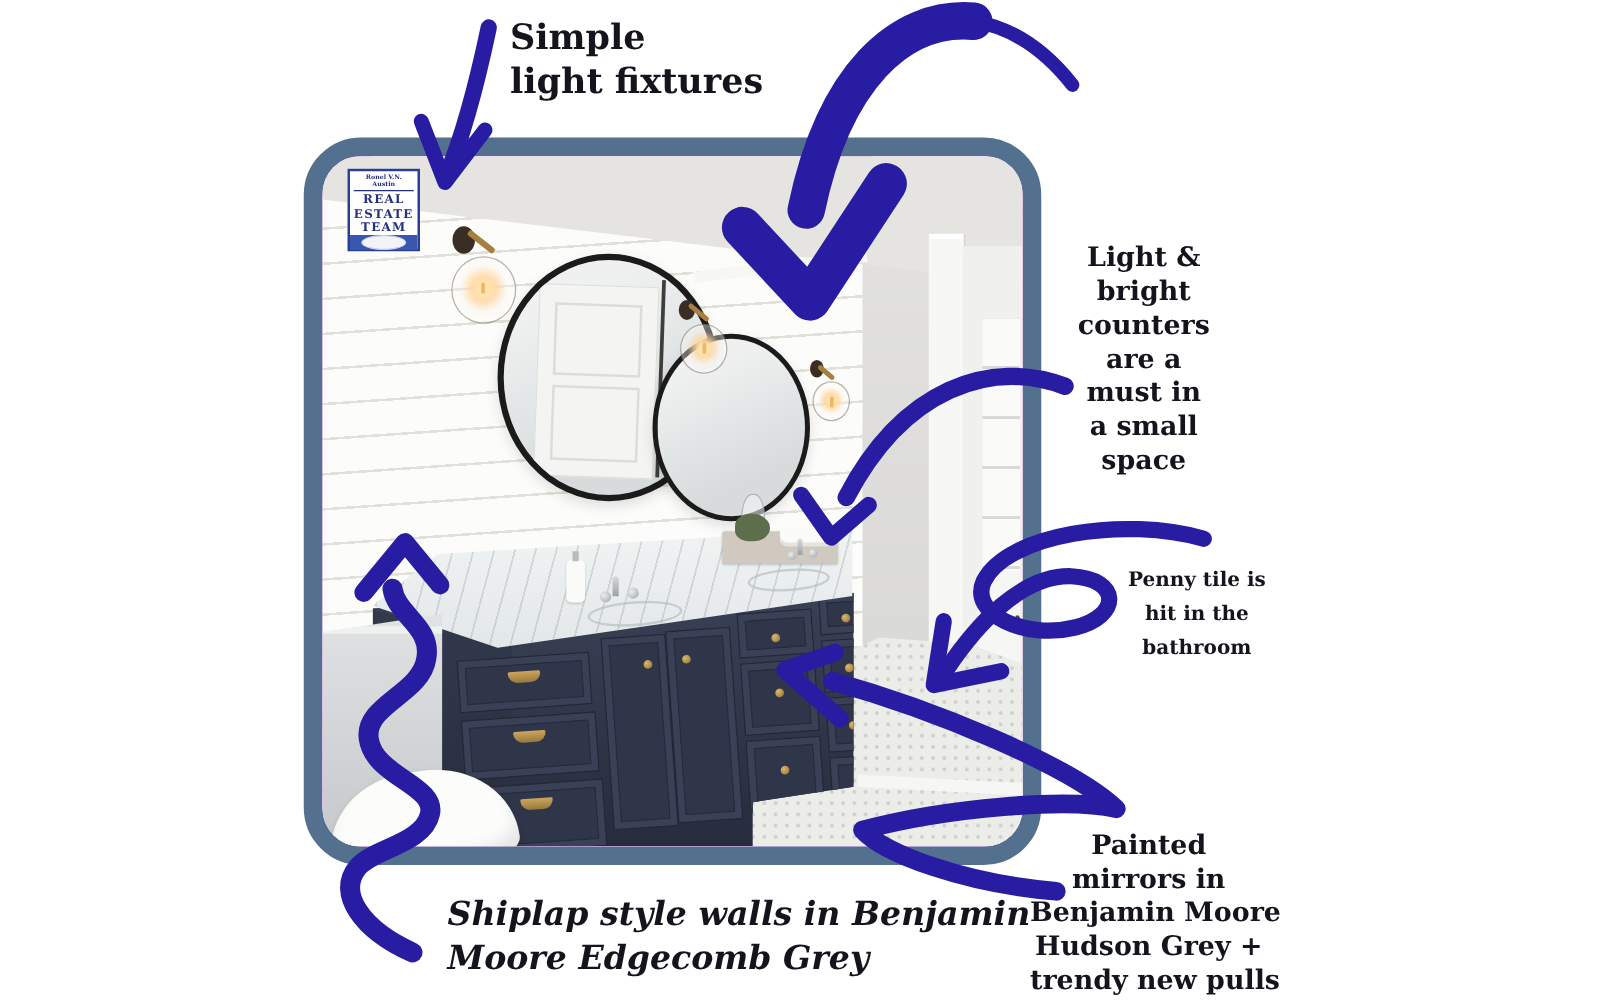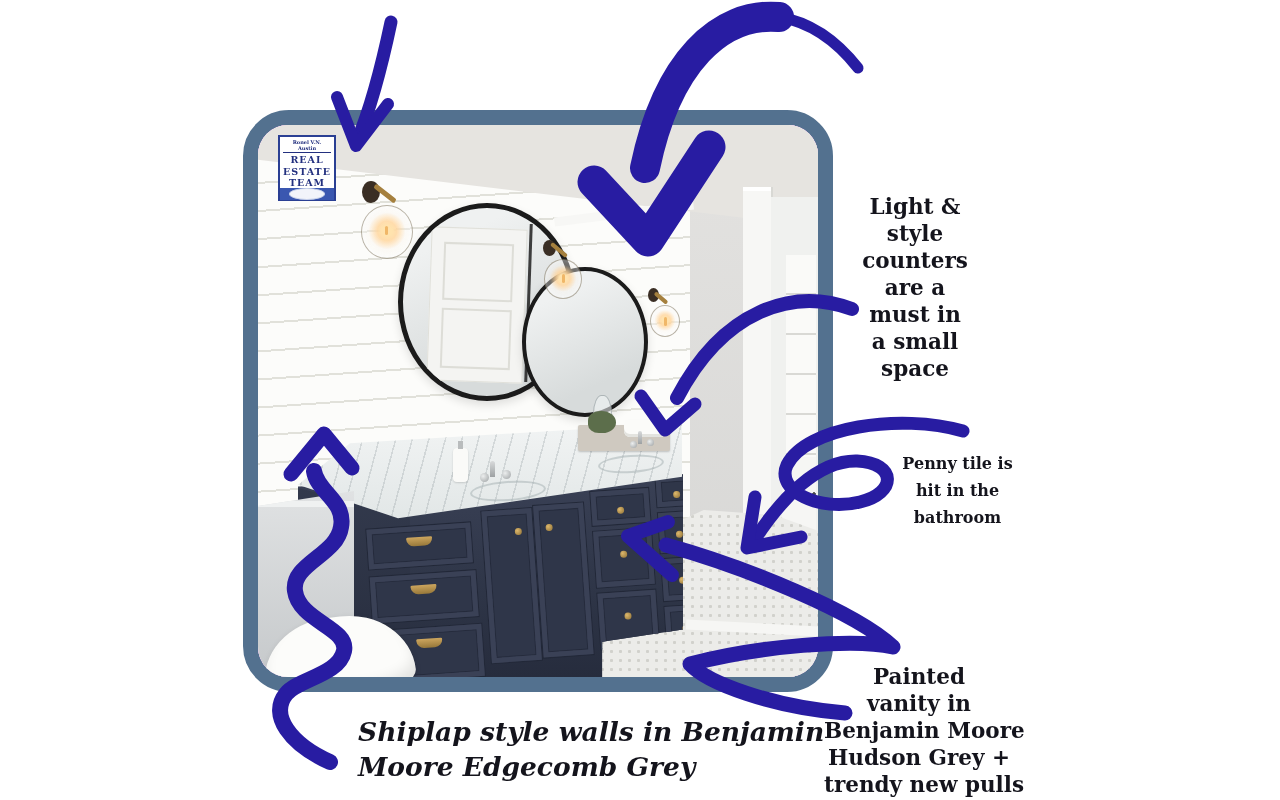--- a/index.html
+++ b/index.html
@@ -250,37 +250,41 @@
         <div class="badge-team">REAL</div>
         <div class="badge-team">ESTATE</div>
         <div class="badge-team">TEAM</div>
         <div class="badge-strip">
           <div class="badge-oval"></div>
         </div>
       </div>
     </div>
   </div>
 
+  <div class="anno anno-simple">
+    <div>Simple</div>
+    <div>light fixtures</div>
+  </div>
   <div class="anno anno-counters">
     <div>Light &amp;</div>
-    <div>style</div>
+    <div>bright</div>
     <div>counters</div>
     <div>are a</div>
     <div>must in</div>
     <div>a small</div>
     <div>space</div>
   </div>
   <div class="anno anno-penny">
     <div>Penny tile is</div>
     <div>hit in the</div>
     <div>bathroom</div>
   </div>
   <div class="anno anno-painted">
     <div>Painted</div>
-    <div>vanity in</div>
+    <div>mirrors in</div>
     <div>Benjamin Moore</div>
     <div>Hudson Grey +</div>
     <div>trendy new pulls</div>
   </div>
   <div class="anno anno-shiplap">
     <div>Shiplap style walls in Benjamin</div>
     <div>Moore Edgecomb Grey</div>
   </div>
 
   <svg class="arrows" width="1280" height="800" viewBox="0 0 1280 800">

